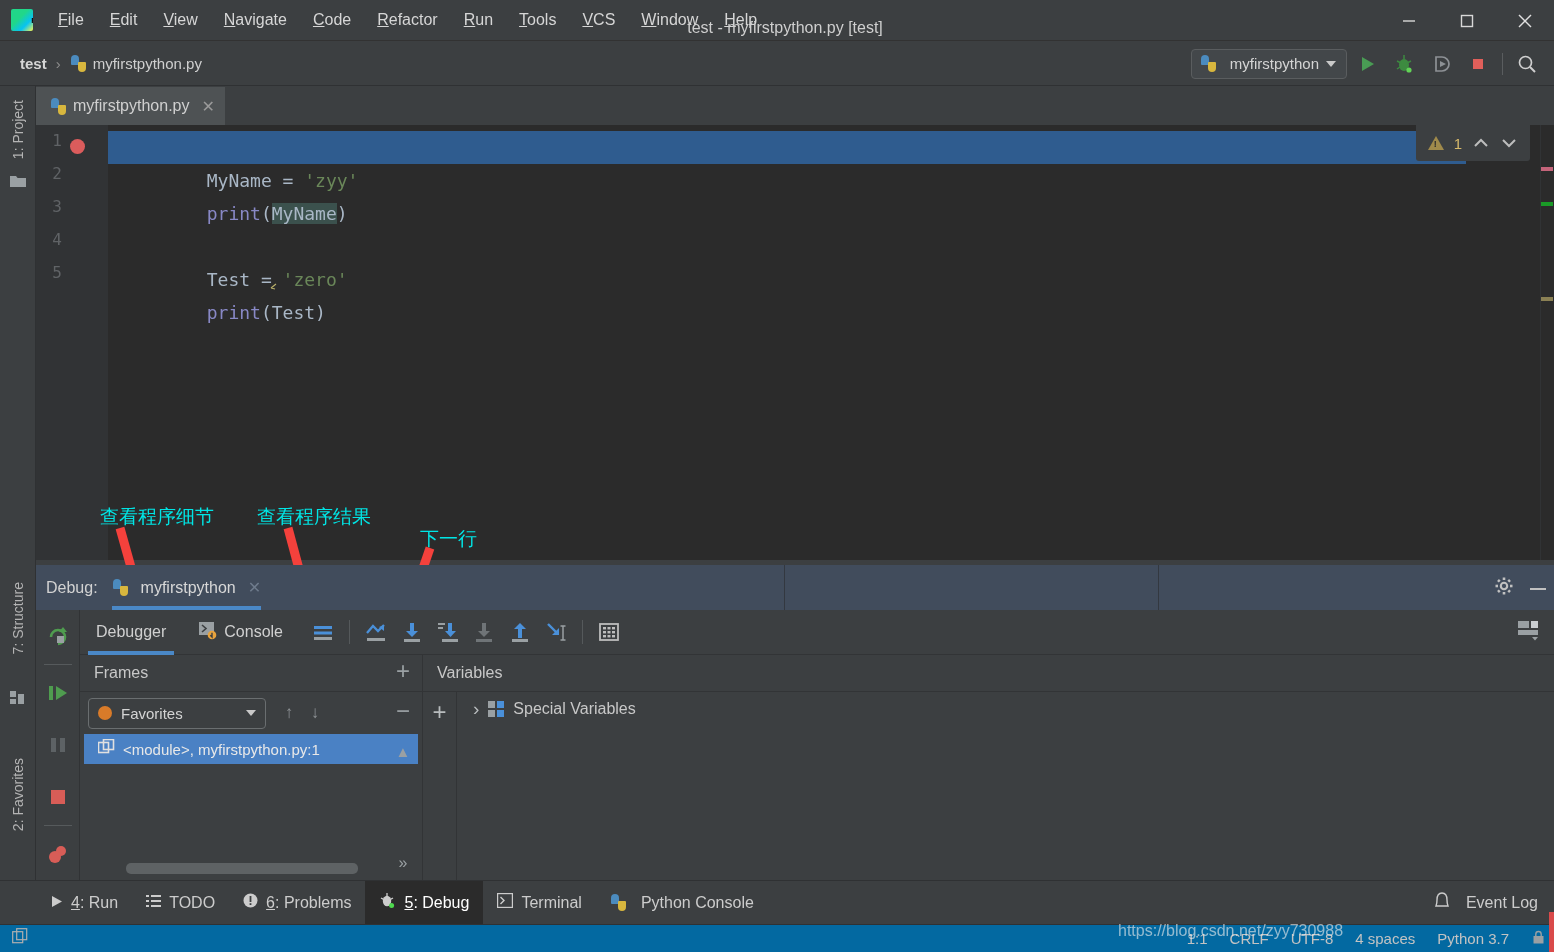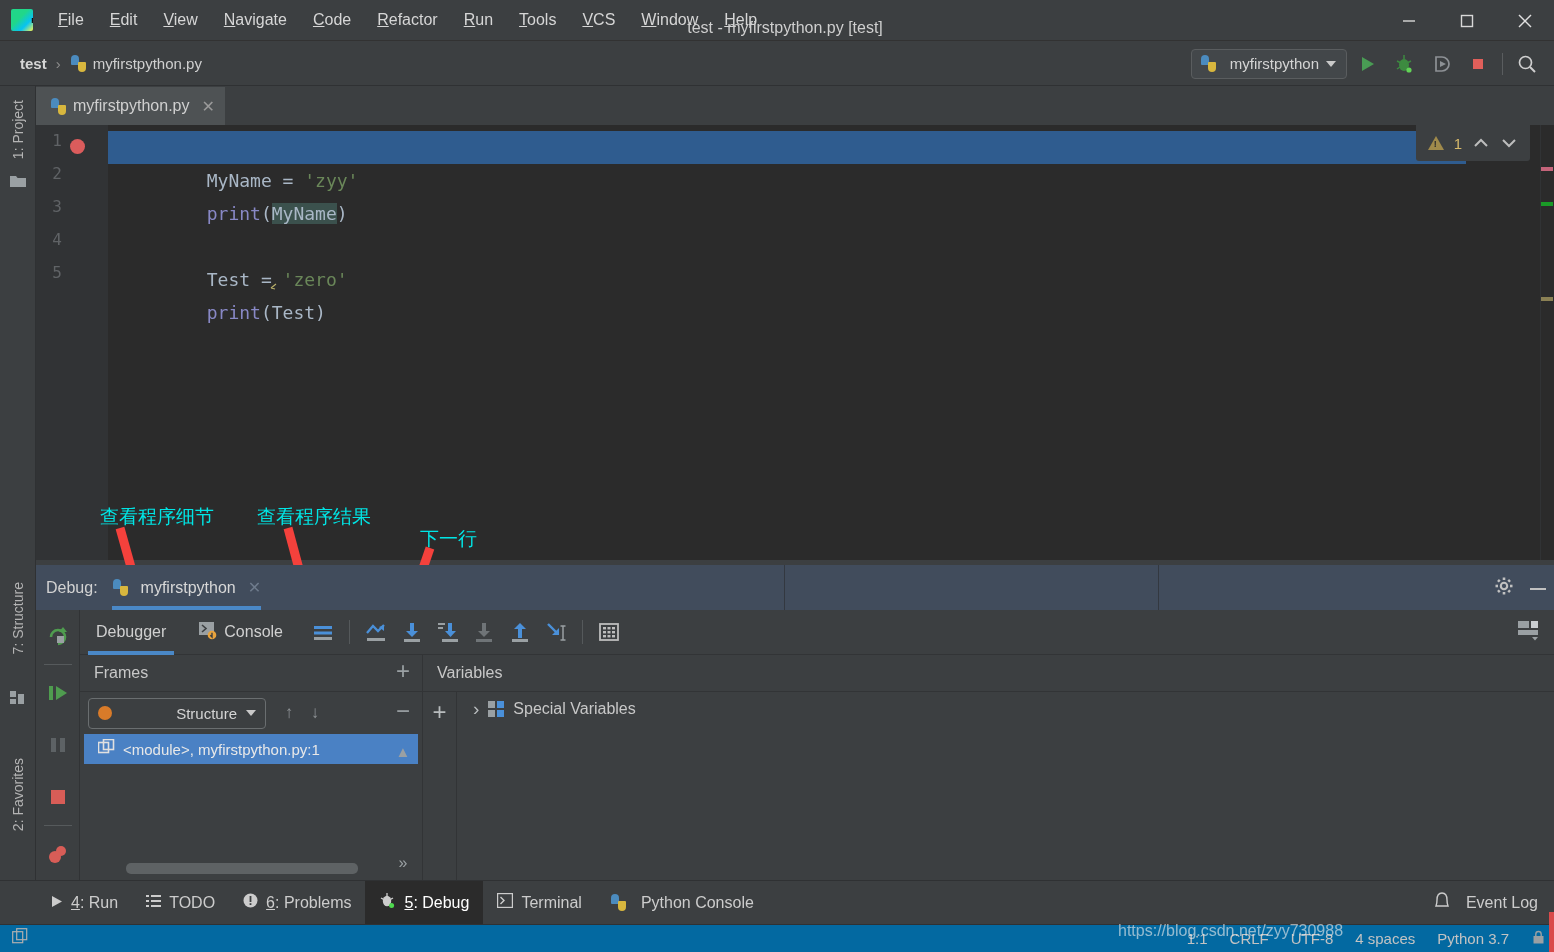--- a/index.html
+++ b/index.html
@@ -179,21 +179,20 @@
   .anno-layer { position: absolute; left: 0; top: 0; width: 1554px; height: 952px; pointer-events: none; }
   .anno-text {
     position: absolute; color: #00e5e5; font-size: 19px; white-space: nowrap;
     font-family: "DejaVu Sans", "Liberation Sans", sans-serif;
   }
 
   
   .debugpanel {
     position: absolute; left: 36px; top: 565px; width: 1518px; height: 315px;
     background: #737373;
-    text-align: right;
   }
   .dbg-header {
     position: absolute; left: 0; top: 0; width: 1518px; height: 45px;
     background: #414c5c; display: flex; align-items: center;
   }
   .dbg-header .lbl { font-size: 16px; color: #d2d2d2; margin-left: 10px; }
   .dbg-run-tab {
     display: flex; align-items: center; gap: 6px; margin-left: 14px;
     font-size: 16px; color: #d8d8d8; position: relative; height: 45px;
   }
@@ -680,21 +679,21 @@
             <polygon points="16,18 22,18 19,21.5" fill="#9aa0a3"></polygon>
           </svg>
       </div>
     </div>
 
     <div class="frames-pane">
       <div class="pane-title">Frames</div>
       <div class="thread-row">
         <div class="thread-combo">
           <span class="dot-orange"></span>
-          <span style="flex:1;">Structure</span>
+          <span style="flex:1;">Favorites</span>
           <span class="tri-down"></span>
         </div>
         <div class="arrow-btn" style="margin-left:10px;">
           <span>↑</span>
         </div>
         <div class="arrow-btn">
           <span>↓</span>
         </div>
       </div>
       <div class="frame-item">

